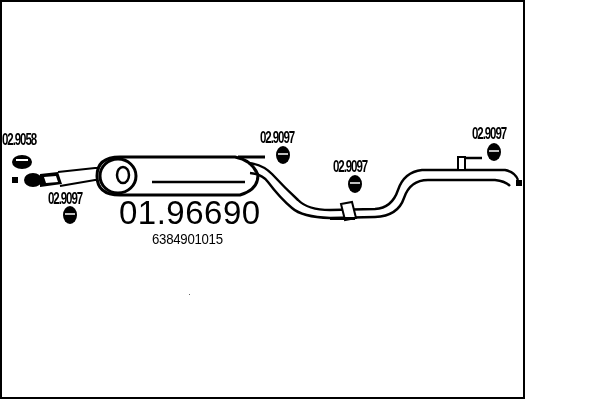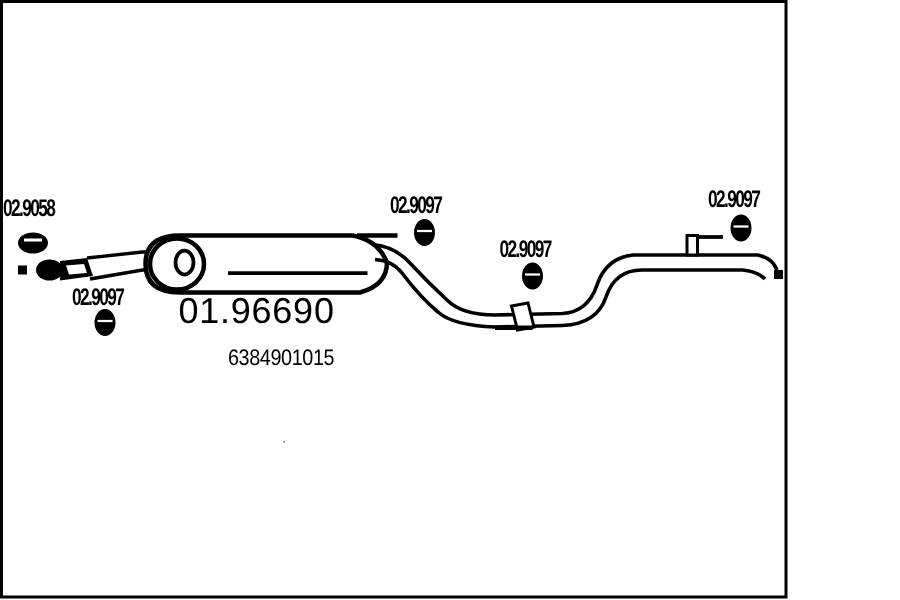--- a/index.html
+++ b/index.html
@@ -1,21 +1,21 @@
 <!DOCTYPE html>
 <html><head>
 <meta charset="utf-8">
 <style>
   html, body { margin: 0; padding: 0; background: #ffffff; }
   body { width: 600px; height: 400px; position: relative; overflow: hidden; font-family: "Liberation Sans", sans-serif; }
   .frame { position: absolute; left: 0; top: 0; width: 521px; height: 395px; border: 2px solid #000; background: #fff; }
   svg.drawing { position: absolute; left: 0; top: 0; width: 600px; height: 400px; }
   .label { position: absolute; color: #000; font-family: "Liberation Sans", sans-serif; white-space: nowrap; }
   .part-ref { font-size: 16px; font-weight: bold; letter-spacing: -1.5px; transform: scaleX(0.72); transform-origin: left top; }
-  .main-number { font-size: 24px; letter-spacing: 0.5px; }
+  .main-number { font-size: 33px; letter-spacing: 0.5px; }
   .oem-number { font-size: 15px; letter-spacing: -0.3px; transform: scaleX(0.88); transform-origin: left top; }
 </style>
 </head>
 <body>
 
 <div class="frame"></div>
 
 <svg class="drawing" viewBox="0 0 600 400">
 
   <rect x="12" y="177" width="6" height="6" fill="#000"></rect>

